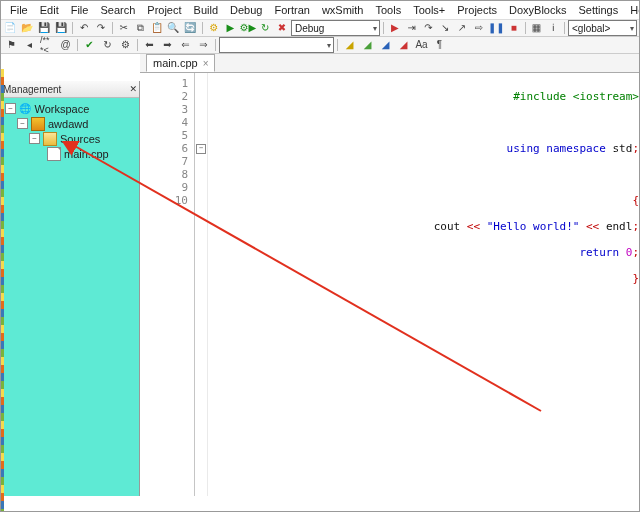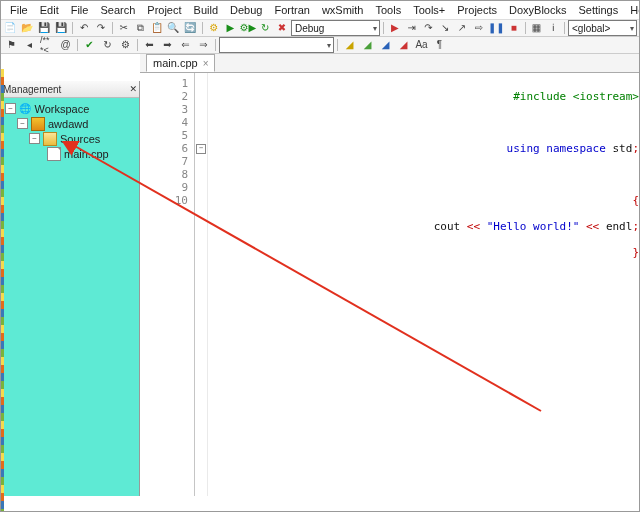--- a/index.html
+++ b/index.html
@@ -207,20 +207,21 @@
             <div></div>
             <div></div>
         </div>
         <div class="code">
 <div><span class="pp">#include</span> <span class="pp">&lt;iostream&gt;</span></div>
 <div></div>
 <div><span class="kw">using</span> <span class="kw">namespace</span> <span class="ident">std</span><span class="sym">;</span></div>
 <div></div>
 <div><span class="sym">{</span></div>
 <div>    <span class="ident">cout</span> <span class="op">&lt;&lt;</span> <span class="str">"Hello world!"</span> <span class="op">&lt;&lt;</span> <span class="ident">endl</span><span class="sym">;</span></div>
+<div>    <span class="kw">return</span> <span class="num">0</span><span class="sym">;</span></div>
 <div><span class="sym">}</span></div>
 <div></div>
         </div>
       </div>
     </div>
   </div>
 
   <div class="color-strip"></div>
 
   <svg class="arrow">

